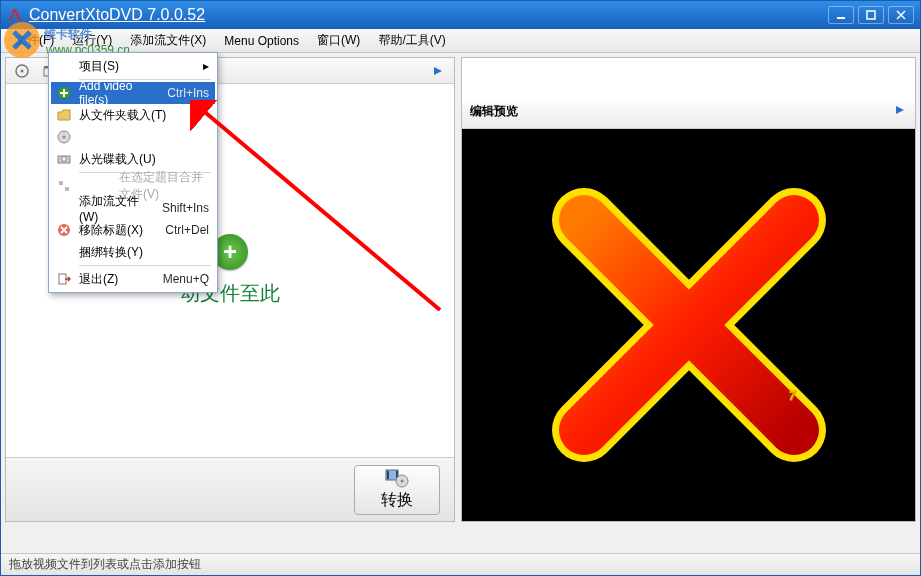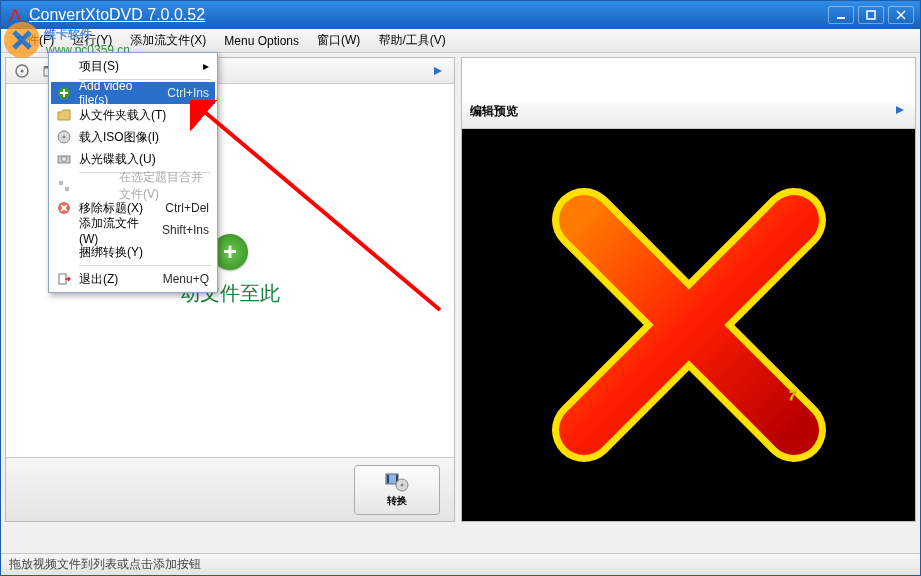--- a/index.html
+++ b/index.html
@@ -25,21 +25,21 @@
 .slider::after { content:""; width:10px; height:12px; background:#777; position:absolute; left:30px; top:-4px; border-radius:2px; }
 .tool-right { margin-left:auto; color:#2a6fc9; }
 
 .drop-area { flex:1; display:flex; flex-direction:column; align-items:center; justify-content:center; color:#9a9a9a; position:relative; }
 .drop-icon { width:36px; height:36px; border-radius:50%; background:radial-gradient(#6cc64c,#2e8b21); display:flex; align-items:center; justify-content:center; color:#fff; font-size:24px; font-weight:bold; margin-bottom:10px; box-shadow:0 1px 2px rgba(0,0,0,0.3); }
 .drop-text { font-size:20px; color:#15803d; }
 
 .convert-bar { height:64px; background:linear-gradient(#f6f6f6,#e4e4e4); border-top:1px solid #ccc; display:flex; align-items:center; justify-content:flex-end; padding:0 14px; }
 .convert-btn { width:86px; height:50px; background:linear-gradient(#fdfdfd,#e6e6e6); border:1px solid #aaa; border-radius:4px; display:flex; flex-direction:column; align-items:center; justify-content:center; gap:2px; cursor:default; }
 .convert-btn svg { width:24px; height:20px; }
-.convert-btn span { font-size:10px;font-weight:bold; }
+.convert-btn span { font-size:16px; }
 
 .right-panel { flex:1; display:flex; flex-direction:column; background:#fff; border:1px solid #bbb; }
 .preview-header { height:26px; background:linear-gradient(#fafafa,#ebebeb); border-bottom:1px solid #ccc; display:flex; padding:0 8px; font-weight:bold;margin-top:45px; }
 .preview-header .arrow-right { margin-left:auto; color:#2a6fc9; }
 .preview-area { flex:1; background:#000; display:flex; align-items:center; justify-content:center; }
 
 .statusbar { height:22px; background:linear-gradient(#f6f6f6,#e4e4e4); border-top:1px solid #c7c7c7; display:flex; align-items:center; padding:0 8px; color:#444;margin-top:27px; }
 
 
 .dropdown { position:absolute; left:48px; top:52px; width:170px; background:#fff; border:1px solid #8aa8cc; box-shadow:2px 3px 6px rgba(0,0,0,0.3); z-index:100; padding:2px; }
@@ -226,21 +226,20 @@
       <span class="dd-label">从文件夹载入(T)</span>
     </div>
 
     <div class="dd-item">
       <span class="dd-icon">
           <svg width="14" height="14">
             <circle cx="7" cy="7" r="6" fill="#d8d8d8" stroke="#888"></circle>
             <circle cx="7" cy="7" r="1.5" fill="#888"></circle>
           </svg>
         </span>
-      <span class="dd-label">载入ISO图像(I)</span>
     </div>
 
     <div class="dd-item">
       <span class="dd-icon">
           <svg width="14" height="14">
             <rect x="1" y="4" width="12" height="7" fill="#ccc" stroke="#888"></rect>
             <circle cx="7" cy="7" r="2.5" fill="#eee" stroke="#888"></circle>
           </svg>
         </span>
       <span class="dd-label">从光碟载入(U)</span>
@@ -249,37 +248,37 @@
     <div class="dd-sep"></div>
 
     <div class="dd-item disabled">
       <span class="dd-icon">
           <svg width="14" height="14">
             <rect x="2" y="2" width="4" height="4" fill="#bbb"></rect>
             <rect x="8" y="8" width="4" height="4" fill="#bbb"></rect>
           </svg>
         </span>
       <span class="dd-label">在选定题目合并文件(V)</span>
-    </div>
-
-    <div class="dd-item">
-      <span class="dd-icon">
-          <svg width="14" height="14">
-            <circle cx="7" cy="7" r="6" fill="#e26a5a"></circle>
-            <path d="M4 4 L10 10 M10 4 L4 10" stroke="#fff" stroke-width="2"></path>
-          </svg>
-        </span>
-      <span class="dd-label">移除标题(X)</span>
-      <span class="dd-shortcut">Ctrl+Del</span>
     </div>
 
     <div class="dd-item">
       <span class="dd-icon"></span>
       <span class="dd-label">添加流文件(W)</span>
       <span class="dd-shortcut">Shift+Ins</span>
+    </div>
+
+    <div class="dd-item">
+      <span class="dd-icon">
+          <svg width="14" height="14">
+            <circle cx="7" cy="7" r="6" fill="#e26a5a"></circle>
+            <path d="M4 4 L10 10 M10 4 L4 10" stroke="#fff" stroke-width="2"></path>
+          </svg>
+        </span>
+      <span class="dd-label">移除标题(X)</span>
+      <span class="dd-shortcut">Ctrl+Del</span>
     </div>
 
     <div class="dd-item">
       <span class="dd-icon"></span>
       <span class="dd-label">捆绑转换(Y)</span>
     </div>
 
     <div class="dd-sep"></div>
 
     <div class="dd-item">

